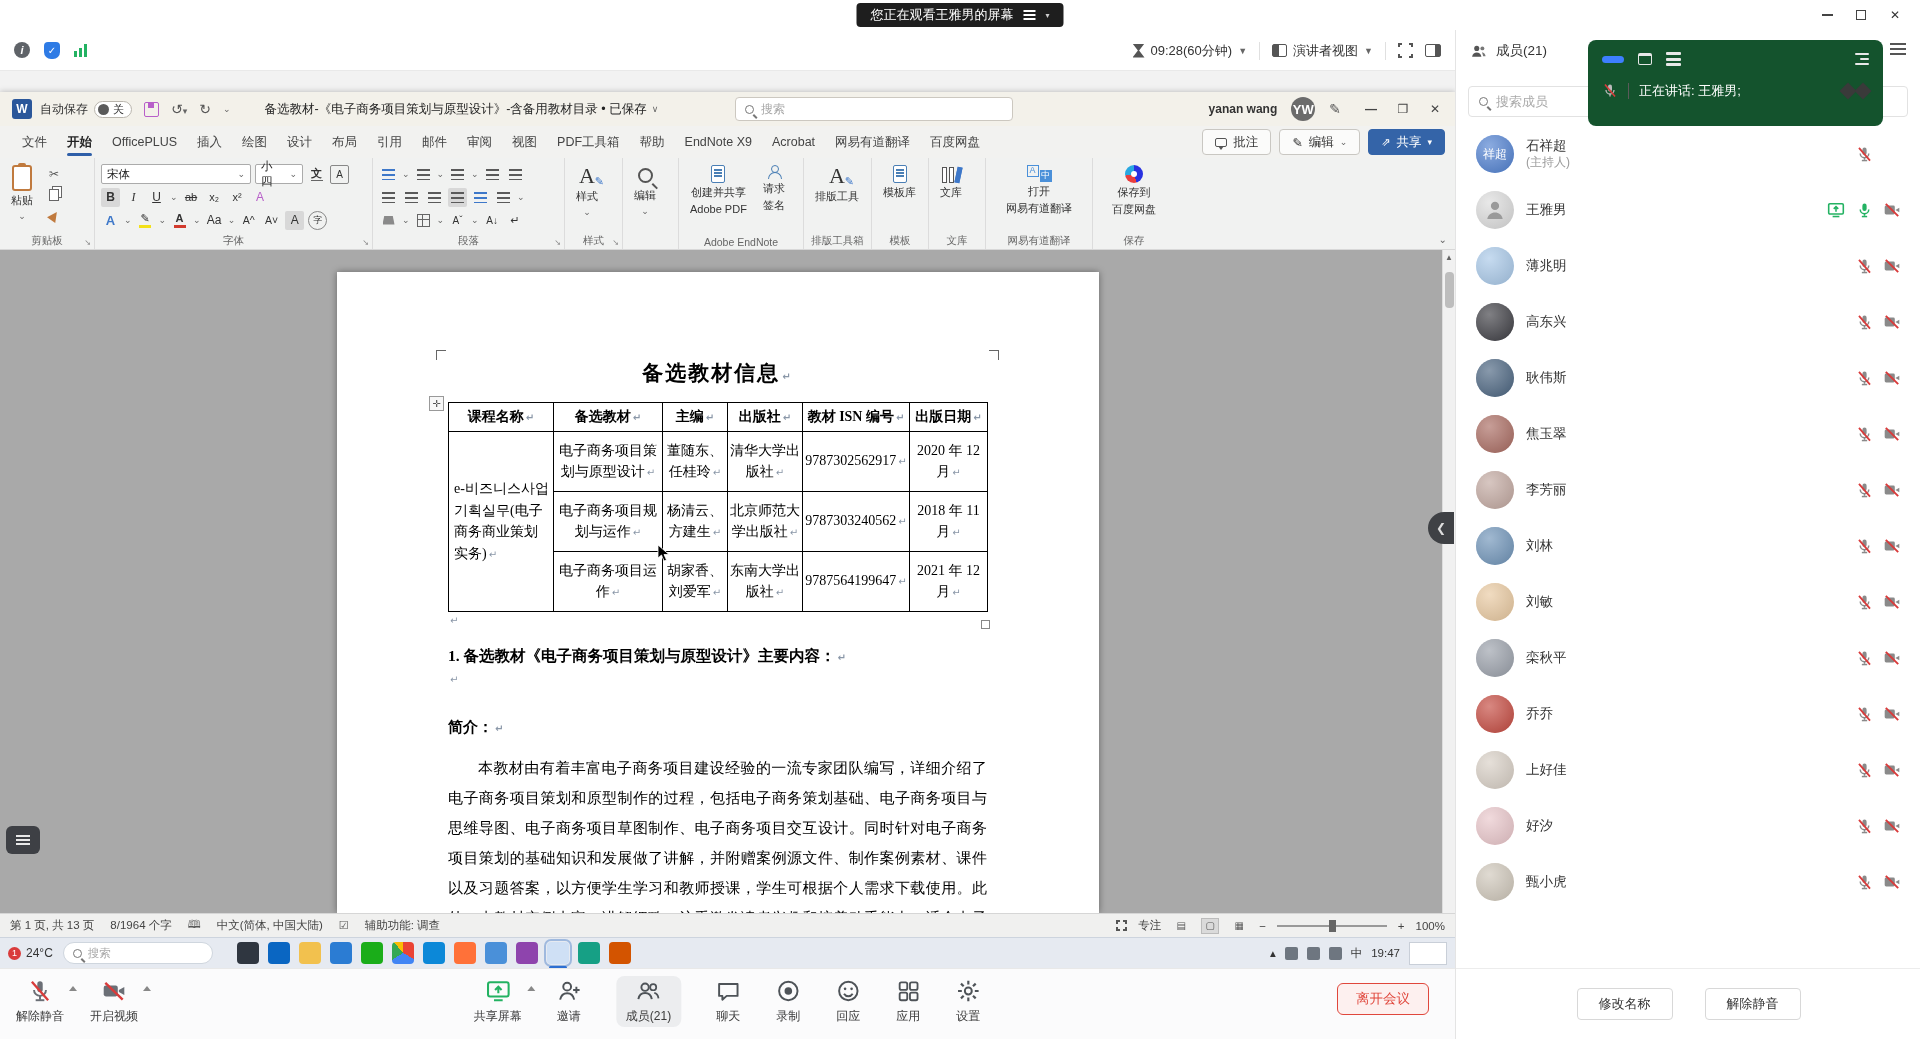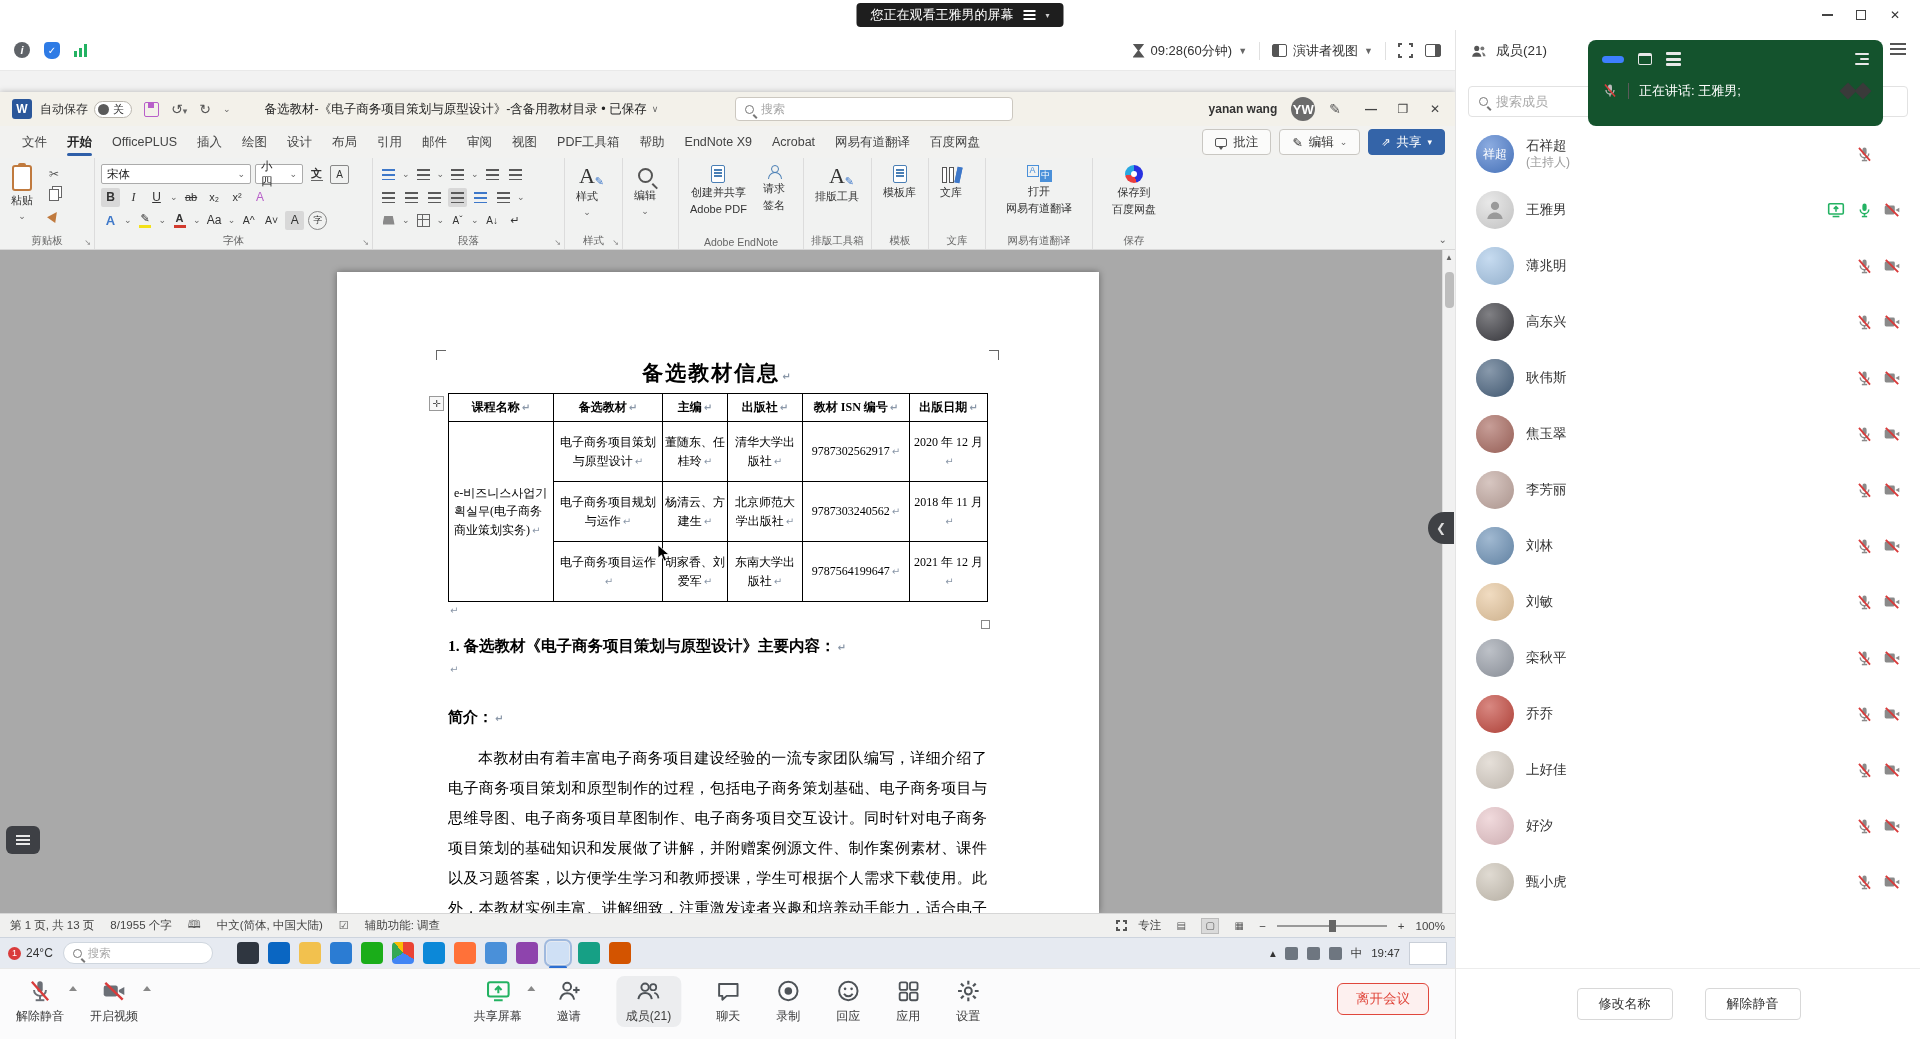--- a/index.html
+++ b/index.html
@@ -136,21 +136,21 @@
   .baidu-ic::after { content:""; position:absolute; left:6px; top:6px; width:6px; height:6px; border-radius:50%; background:#fff; }
   .ribbon-collapse { position:absolute; right:8px; bottom:4px; color:#666; font-size:10px; }
 
   
   .w-canvas { position:relative; height:663px; background:#A9A9A9; overflow:hidden; }
   .page { position:absolute; left:337px; top:22px; width:762px; height:641px; background:#fff; box-shadow:0 0 7px rgba(0,0,0,.4); }
   .pg-content { position:relative; margin-left:111px; width:539px; padding-top:88px;
     font-family:"Liberation Serif","DejaVu Serif",serif; color:#000; }
   .pm::after { content:"↵"; color:#8A97A8; font-size:10px; margin-left:2px; font-family:"DejaVu Sans",sans-serif; }
   .doc-title { text-align:center; font-size:21px; font-weight:bold; letter-spacing:2px; line-height:26px; }
-  .doc-table { border-collapse:collapse; table-layout:fixed; width:540px; margin-top:3px; font-size:12px; }
+  .doc-table { border-collapse:collapse; table-layout:fixed; width:540px; margin-top:12px; font-size:14px; }
   .doc-table th, .doc-table td { border:1px solid #000; text-align:center; vertical-align:middle; padding:3px 2px; line-height:1.55; }
   .doc-table th { font-weight:bold; height:28px; }
   .doc-table td { height:60px; }
   .doc-table .course { text-align:left; padding-left:5px; }
   .pline { height:18px; font-size:13px; }
   .doc-h1 { font-size:15.5px; font-weight:bold; margin-top:13px; line-height:26px; }
   .doc-intro { font-size:15px; font-weight:bold; margin-top:26px; line-height:24px; }
   .doc-body { margin-top:12px; font-size:15px; line-height:30px; text-align:justify; text-indent:2em; }
   .tbl-handle { position:absolute; left:92px; top:124px; width:15px; height:15px; border:1px solid #999; background:#F7F7F7;
     color:#555; font-size:10px; display:flex; align-items:center; justify-content:center; }
@@ -691,21 +691,21 @@
         </div>
         <div class="v-scroll">
           <span class="arr">▲</span>
           <span class="v-thumb"></span>
         </div>
       </div>
 
       <div class="w-status">
         <div class="ws-left">
           <span>第 1 页, 共 13 页</span>
-          <span>8/1955 个字</span>
+          <span>8/1964 个字</span>
           <span class="ws-ic">🕮</span>
           <span>中文(简体, 中国大陆)</span>
           <span class="ws-ic">☑</span>
           <span>辅助功能: 调查</span>
         </div>
         <div class="ws-right">
           <span class="corners" style="width:11px;height:11px">
               <i></i>
               <i></i>
               <i></i>

